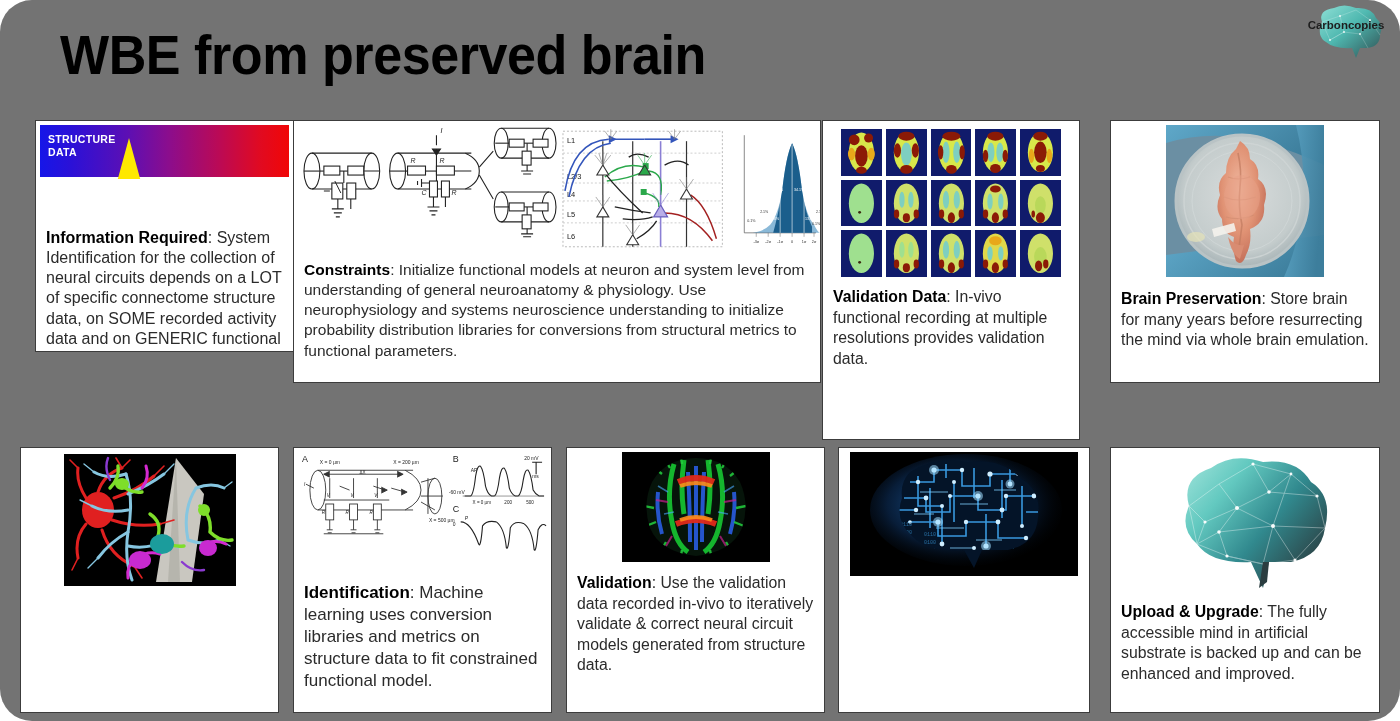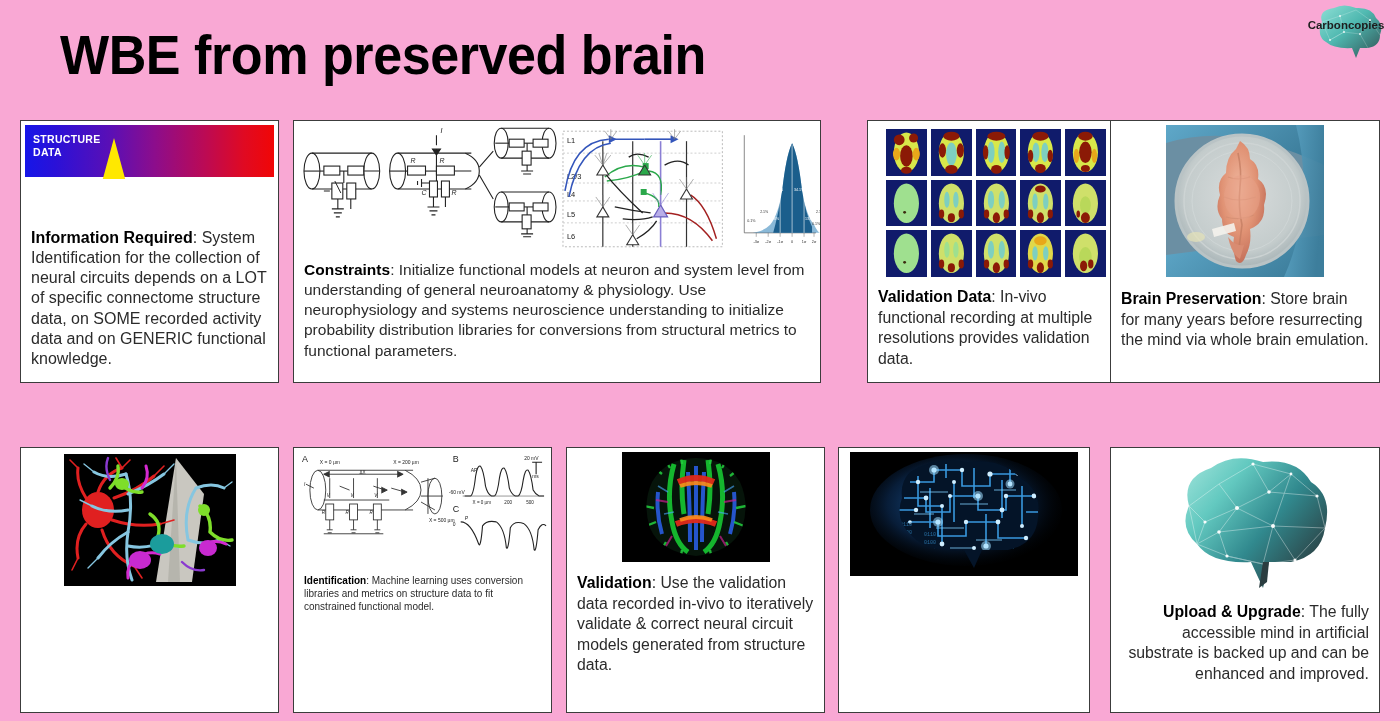--- a/index.html
+++ b/index.html
@@ -1,18 +1,18 @@
 <!DOCTYPE html>
 <html><head>
 <meta charset="utf-8">
 <style>
   html,body{margin:0;padding:0;background:#fff;}
   body{width:1400px;height:721px;overflow:hidden;
        font-family:"Liberation Sans","DejaVu Sans",sans-serif;color:#1a1a1a;}
-  .slide{position:relative;width:1400px;height:721px;background:#f9a8d4;}
+  .slide{position:relative;width:1400px;height:721px;background:#737373;border-radius:32px;}
 
   
   .title{position:absolute;left:60px;top:22px;font-size:56px;font-weight:bold;
          letter-spacing:-0.5px;color:#000;white-space:nowrap;
          transform:scaleX(.93);transform-origin:left center;}
   .logo{position:absolute;right:8px;top:2px;width:92px;height:62px;}
   .logo svg{display:block;width:92px;height:62px;}
 
   
   .card{position:absolute;border:1.5px solid #3c3c3c;background:#fff;
@@ -70,21 +70,21 @@
         <circle cx="40" cy="14" r="1"></circle>
           <circle cx="60" cy="32" r="1"></circle>
         <circle cx="44" cy="30" r="1"></circle>
           <circle cx="70" cy="18" r="1"></circle>
         <circle cx="30" cy="38" r="1"></circle>
       </g>
       <text x="46" y="27" text-anchor="middle" font-family="Liberation Sans, sans-serif" font-size="11.5" font-weight="bold" fill="#1d1d1d">Carboncopies</text>
     </svg>
   </div>
 
-  <div class="card" style="left:20px;top:120px;width:259px;height:263px;">
+  <div class="card" style="left:35px;top:120px;width:259px;height:232px;">
     <div class="media">
       <div class="gradbar">
         <div class="gl">
           <span>STRUCTURE</span><br>
           <span>DATA</span>
         </div>
         <div class="gr">
           <span>ACTIVITY</span><br>
           <span>DATA</span>
         </div>
@@ -283,21 +283,21 @@
         </g>
       </svg>
     </div>
     <div class="card-body" style="padding-top:4px;">
       <div class="card-txt" style="font-size:15.5px;line-height:1.3;">
         <b>Constraints</b><span>: Initialize functional models at neuron and system level from understanding of general neuroanatomy &amp; physiology. Use neurophysiology and systems neuroscience understanding to initialize probability distribution libraries for conversions from structural metrics to functional parameters.</span>
       </div>
     </div>
   </div>
 
-  <div class="card" style="left:867px;top:120px;width:258px;height:263px;">
+  <div class="card" style="left:822px;top:120px;width:258px;height:320px;">
     <div class="media" style="height:160px;padding:8px 18px 4px 18px;box-sizing:border-box;">
       <div class="fmri">
         <div class="fcell">
             <svg class="scanimg" viewBox="0 0 40 52">
               <ellipse cx="20" cy="26" rx="14" ry="22" fill="#d8e84a"></ellipse>
               <ellipse cx="12" cy="12" rx="6" ry="6" fill="#8b1a06"></ellipse>
               <ellipse cx="28" cy="10" rx="5" ry="5" fill="#8b1a06"></ellipse>
               <ellipse cx="20" cy="30" rx="7" ry="12" fill="#8b1a06"></ellipse>
               <ellipse cx="9" cy="28" rx="4" ry="7" fill="#e8a81a"></ellipse>
               <ellipse cx="31" cy="28" rx="4" ry="7" fill="#e8a81a"></ellipse>
@@ -627,21 +627,21 @@
           <path d="M204 74 Q212 80 214 100 Q216 104 218 80 Q222 72 232 76"></path>
           <path d="M232 76 Q240 82 242 102 Q244 106 246 82 Q250 74 254 78"></path>
         </g>
         <g font-family="Liberation Sans, sans-serif" fill="#222" font-size="5">
           <text x="160" y="78">0</text>
           <text x="172" y="72" font-style="italic">P</text>
         </g>
       </svg>
     </div>
     <div class="card-body" style="padding-top:14px;">
-      <div class="card-txt" style="font-size:10px;line-height:1.3;">
+      <div class="card-txt" style="font-size:17px;line-height:1.3;margin-top:8px;">
         <b>Identification</b><span>: Machine learning uses conversion libraries and metrics on structure data to fit constrained functional model.</span>
       </div>
     </div>
   </div>
 
   <div class="card" style="left:566px;top:447px;width:259px;height:266px;">
     <div class="media" style="height:115px;padding:4px 0 0 0;text-align:center;">
       <svg width="148" height="110" viewBox="0 0 148 110">
         <rect width="148" height="110" fill="#000"></rect>
         <defs>
@@ -819,20 +819,20 @@
           <circle cx="150" cy="108" r="1.6"></circle>
             <circle cx="60" cy="70" r="1.6"></circle>
           <circle cx="172" cy="44" r="1.6"></circle>
             <circle cx="108" cy="12" r="1.6"></circle>
           <circle cx="82" cy="104" r="1.6"></circle>
             <circle cx="146" cy="22" r="1.4"></circle>
         </g>
         <path d="M118 110 L124 110 L122 130 L114 136 Z" fill="#2b3d40"></path>
       </svg>
     </div>
-    <div class="card-body" style="padding-top:4px;text-align:right;">
+    <div class="card-body" style="padding-top:4px;">
       <div class="card-txt" style="font-size:15.8px;line-height:1.3;">
         <b>Upload &amp; Upgrade</b><span>: The fully accessible mind in artificial substrate is backed up and can be enhanced and improved.</span>
       </div>
     </div>
   </div>
 
 </div>
 
 </body></html>

